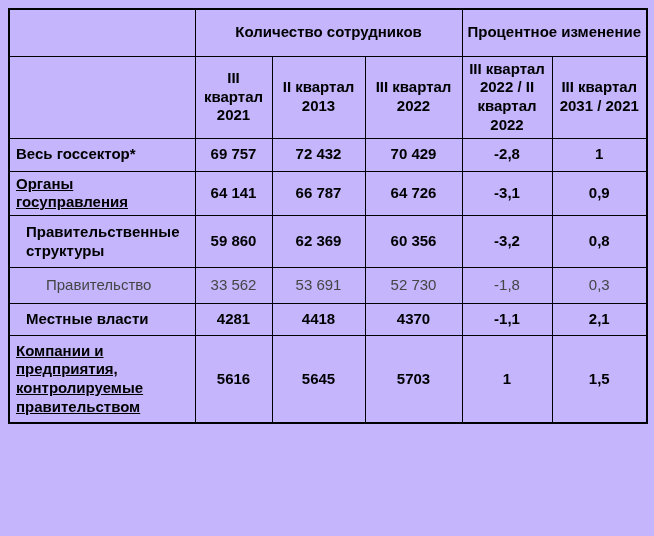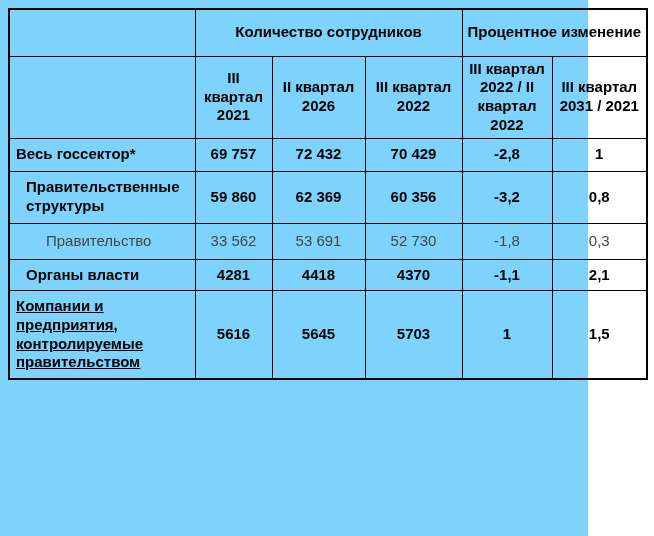--- a/index.html
+++ b/index.html
@@ -2,23 +2,23 @@
 <html><head>
 <meta charset="utf-8">
 <style>
   html, body {
     margin: 0;
     padding: 0;
     background: #ffffff;
     font-family: "Liberation Sans", "DejaVu Sans", sans-serif;
   }
   .page {
-    width: 588px;
+    width: 654px;
     height: 536px;
-    background: #7dd3fc;
+    background: #c4b5fd;
     box-sizing: border-box;
     padding: 8px;
   }
   table.stats {
     border-collapse: collapse;
     table-layout: fixed;
     width: 638px;
     border: 2px solid #000000;
   }
   table.stats th, table.stats td {
@@ -66,53 +66,61 @@
     </colgroup>
     <thead>
       <tr style="height:47px">
         <th></th>
         <th colspan="3">Количество сотрудников</th>
         <th colspan="2">Процентное изменение</th>
       </tr>
       <tr style="height:81px">
         <th></th>
         <th>III квартал 2021</th>
-        <th>II квартал 2026</th>
+        <th>II квартал 2013</th>
         <th>III квартал 2022</th>
         <th>III квартал 2022 / II квартал 2022</th>
         <th>III квартал 2031 / 2021</th>
       </tr>
     </thead>
     <tbody>
       <tr class="b" style="height:33px">
         <td class="lbl i0">Весь госсектор*</td>
         <td class="num">69 757</td>
         <td class="num">72 432</td>
         <td class="num">70 429</td>
         <td class="num">-2,8</td>
         <td class="num">1</td>
+      </tr>
+      <tr class="bu" style="height:30px">
+        <td class="lbl i0">Органы госуправления</td>
+        <td class="num">64 141</td>
+        <td class="num">66 787</td>
+        <td class="num">64 726</td>
+        <td class="num">-3,1</td>
+        <td class="num">0,9</td>
       </tr>
       <tr class="b" style="height:52px">
         <td class="lbl i1">Правительственные структуры</td>
         <td class="num">59 860</td>
         <td class="num">62 369</td>
         <td class="num">60 356</td>
         <td class="num">-3,2</td>
         <td class="num">0,8</td>
       </tr>
       <tr class="reg" style="height:36px">
         <td class="lbl i2">Правительство</td>
         <td class="num">33 562</td>
         <td class="num">53 691</td>
         <td class="num">52 730</td>
         <td class="num">-1,8</td>
         <td class="num">0,3</td>
       </tr>
       <tr class="b" style="height:31px">
-        <td class="lbl i1">Органы власти</td>
+        <td class="lbl i1">Местные власти</td>
         <td class="num">4281</td>
         <td class="num">4418</td>
         <td class="num">4370</td>
         <td class="num">-1,1</td>
         <td class="num">2,1</td>
       </tr>
       <tr class="bu" style="height:88px">
         <td class="lbl i0">Компании и предприятия, контролируемые правительством</td>
         <td class="num">5616</td>
         <td class="num">5645</td>

